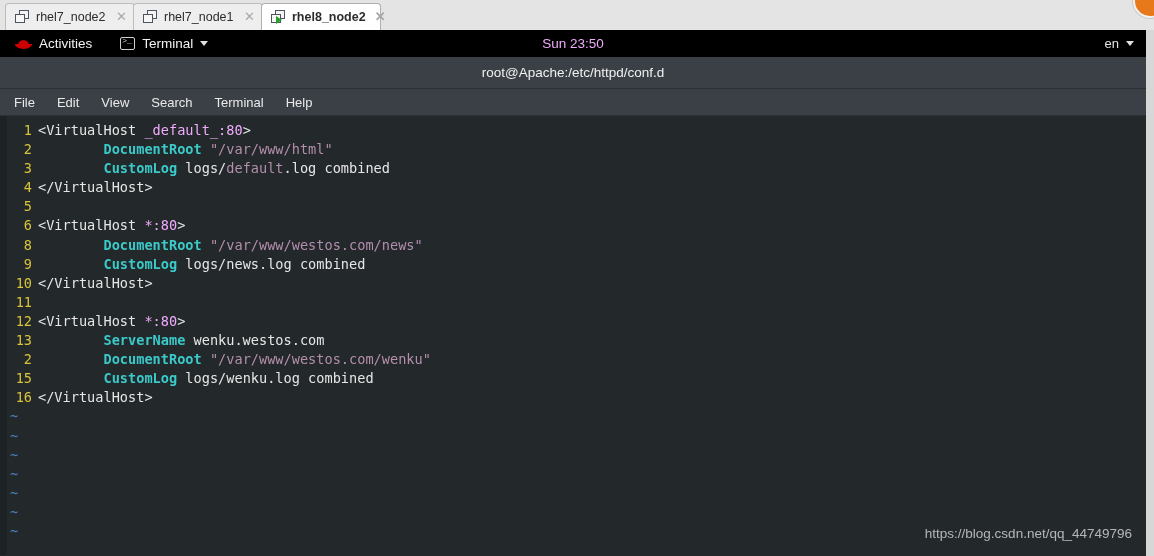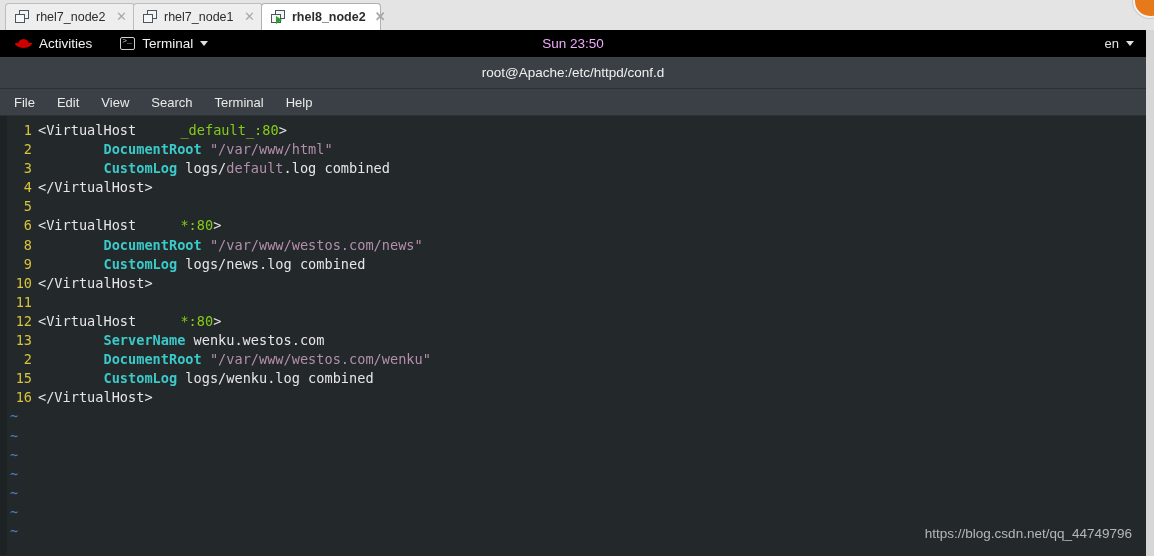--- a/index.html
+++ b/index.html
@@ -102,21 +102,21 @@
   .gnome-bar {
     position: absolute; left: 0; top: 30px;
     width: 1146px; height: 27px;
     background: #000000;
     color: #e6e6e6;
     font-size: 13px;
     display: flex; align-items: center;
   }
   .gb-left { display: flex; align-items: center; padding-left: 9px; }
   .activities {
-    display: flex; align-items: center;
+    display: flex; align-items: flex-end;
     padding: 2px 6px;
     font-size: 13.5px;
     color: #f2f2f2;
   }
   .rh-logo {
     width: 17px; height: 13px;
     margin-right: 7px;
     position: relative;
   }
   .rh-logo .brim {
@@ -229,21 +229,21 @@
     width: 32px;
     text-align: right;
     color: #d8c33a;
     margin-right: 6px;
   }
   .tilde {
     color: #4a7ebb;
     padding-left: 10px;
   }
   .t-tag    { color: #e6e6e6; }
-  .t-addr   { color: #84cc16; margin-left: 36px; }
+  .t-addr   { color: #f0abfc; }
   .t-dir    { color: #3bc9c9; font-weight: bold; }
   .t-str    { color: #b48ead; }
   .t-plain  { color: #e6e6e6; }
 
   .watermark {
     position: absolute;
     right: 14px; bottom: 12px;
     color: #c9c9c9;
     font-size: 13.5px;
     font-family: "Liberation Sans", sans-serif;

